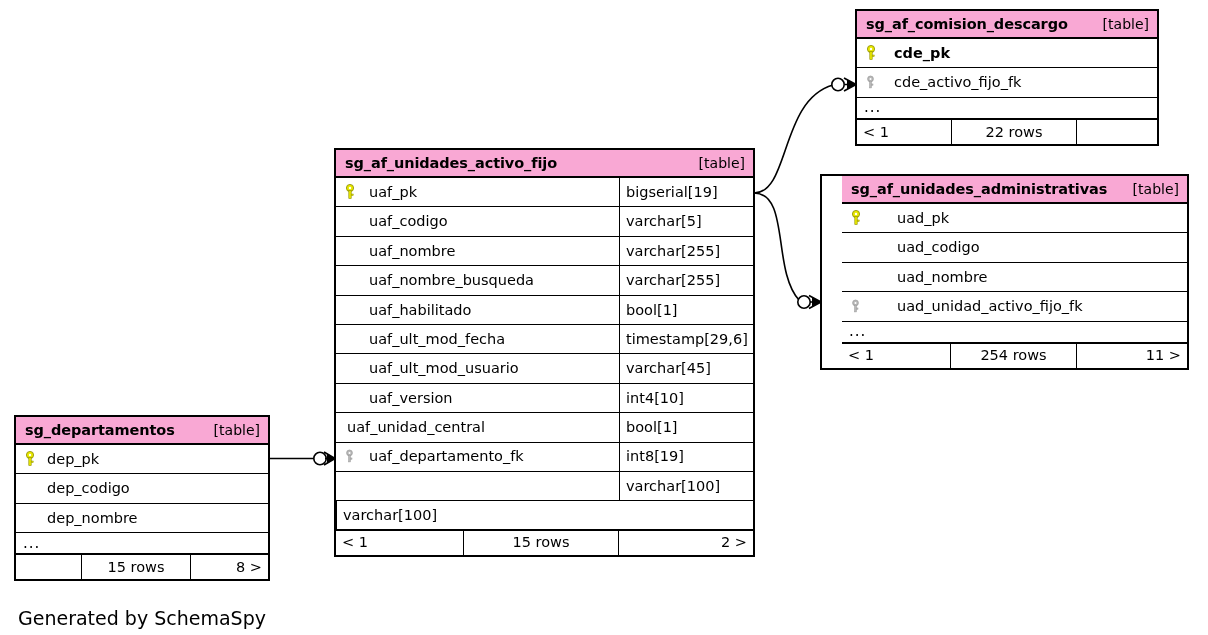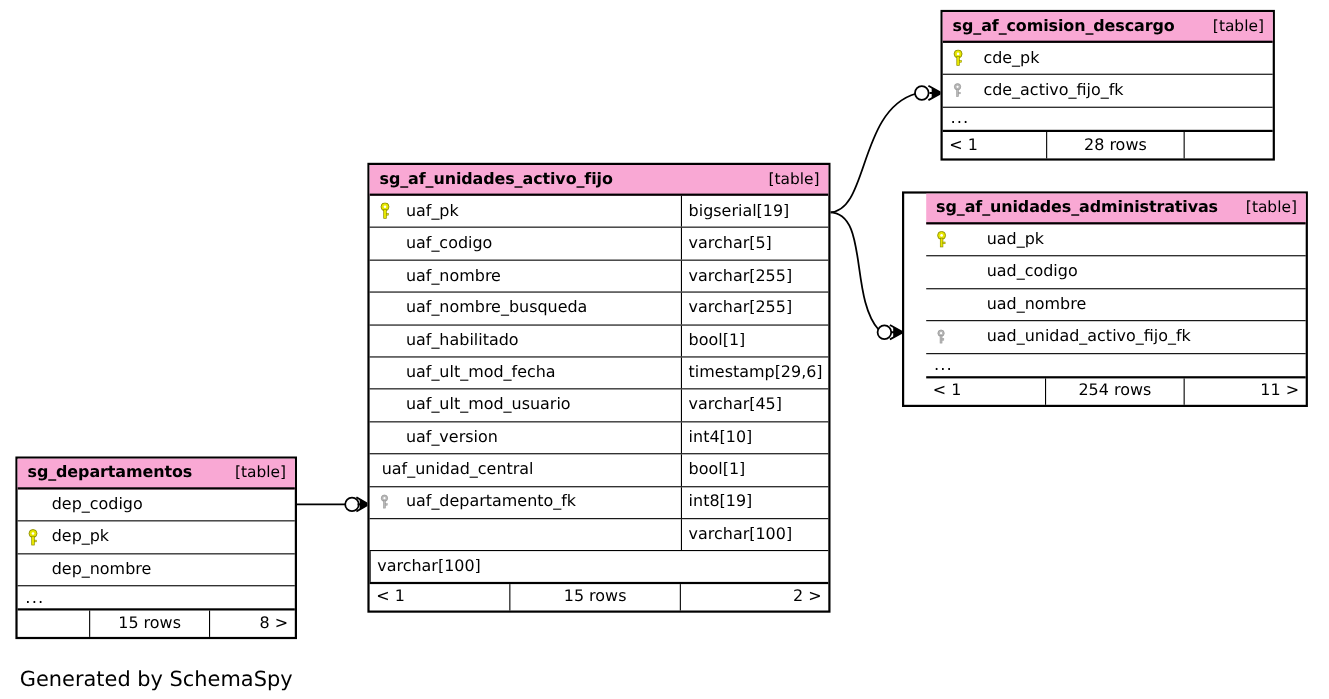--- a/index.html
+++ b/index.html
@@ -176,21 +176,21 @@
     </g>
   </svg>
 
   <div class="table-box" style="left:855px; top:9px; width:304px;">
     <div class="tbl-header">
       <span class="tbl-name">sg_af_comision_descargo</span>
       <span class="tbl-tag">[table]</span>
     </div>
 
     <div class="tbl-row">
-      <div class="cell-name" style="flex:1 1 auto;">
+      <div class="cell-name" style="flex:1 1 auto;font-weight:bold;">
         <span class="keyslot wide">
           <svg width="10" height="16" viewBox="0 0 10 16" aria-hidden="true">
             <circle cx="5" cy="4" r="3.6" fill="#e8e800" stroke="#8a8a00" stroke-width="0.8"></circle>
             <circle cx="5" cy="4" r="1.2" fill="#ffffff"></circle>
             <rect x="3.8" y="6.5" width="2.4" height="8" fill="#e8e800" stroke="#8a8a00" stroke-width="0.6"></rect>
             <rect x="6.2" y="10" width="2" height="1.6" fill="#e8e800" stroke="#8a8a00" stroke-width="0.5"></rect>
           </svg>
         </span>
         <span class="col-label">cde_pk</span>
       </div>
@@ -207,21 +207,21 @@
           </svg>
         </span>
         <span class="col-label">cde_activo_fijo_fk</span>
       </div>
     </div>
 
     <div class="tbl-ellipsis">...</div>
 
     <div class="tbl-footer">
       <div class="foot-cell foot-prev" style="width:94px;">&lt; 1</div>
-      <div class="foot-cell foot-mid" style="flex:1 1 auto;">28 rows</div>
+      <div class="foot-cell foot-mid" style="flex:1 1 auto;">22 rows</div>
       <div class="foot-cell foot-next" style="width:80px;"></div>
     </div>
   </div>
 
   <div class="table-box" style="left:820px; top:174px; width:369px;padding-left:20px;">
     <div class="tbl-header">
       <span class="tbl-name">sg_af_unidades_administrativas</span>
       <span class="tbl-tag">[table]</span>
     </div>
 
@@ -384,41 +384,41 @@
     </div>
   </div>
 
   <div class="table-box" style="left:14px; top:415px; width:256px;">
     <div class="tbl-header">
       <span class="tbl-name">sg_departamentos</span>
       <span class="tbl-tag">[table]</span>
     </div>
 
     <div class="tbl-row">
-      <div class="cell-name" style="flex:1 1 auto; padding-left:29px;">
-        <span class="col-label">dep_codigo</span>
-      </div>
-    </div>
-
-    <div class="tbl-row">
       <div class="cell-name" style="flex:1 1 auto;">
         <span class="keyslot" style="width:20px;min-width:20px;">
           <svg width="10" height="16" viewBox="0 0 10 16" aria-hidden="true">
             <circle cx="5" cy="4" r="3.6" fill="#e8e800" stroke="#8a8a00" stroke-width="0.8"></circle>
             <circle cx="5" cy="4" r="1.2" fill="#ffffff"></circle>
             <rect x="3.8" y="6.5" width="2.4" height="8" fill="#e8e800" stroke="#8a8a00" stroke-width="0.6"></rect>
             <rect x="6.2" y="10" width="2" height="1.6" fill="#e8e800" stroke="#8a8a00" stroke-width="0.5"></rect>
           </svg>
         </span>
         <span class="col-label">dep_pk</span>
       </div>
     </div>
 
     <div class="tbl-row">
       <div class="cell-name" style="flex:1 1 auto; padding-left:29px;">
+        <span class="col-label">dep_codigo</span>
+      </div>
+    </div>
+
+    <div class="tbl-row">
+      <div class="cell-name" style="flex:1 1 auto; padding-left:29px;">
         <span class="col-label">dep_nombre</span>
       </div>
     </div>
 
     <div class="tbl-ellipsis">...</div>
 
     <div class="tbl-footer">
       <div class="foot-cell foot-prev" style="width:65px;"></div>
       <div class="foot-cell foot-mid" style="flex:1 1 auto;">15 rows</div>
       <div class="foot-cell foot-next" style="width:77px;">8 &gt;</div>

